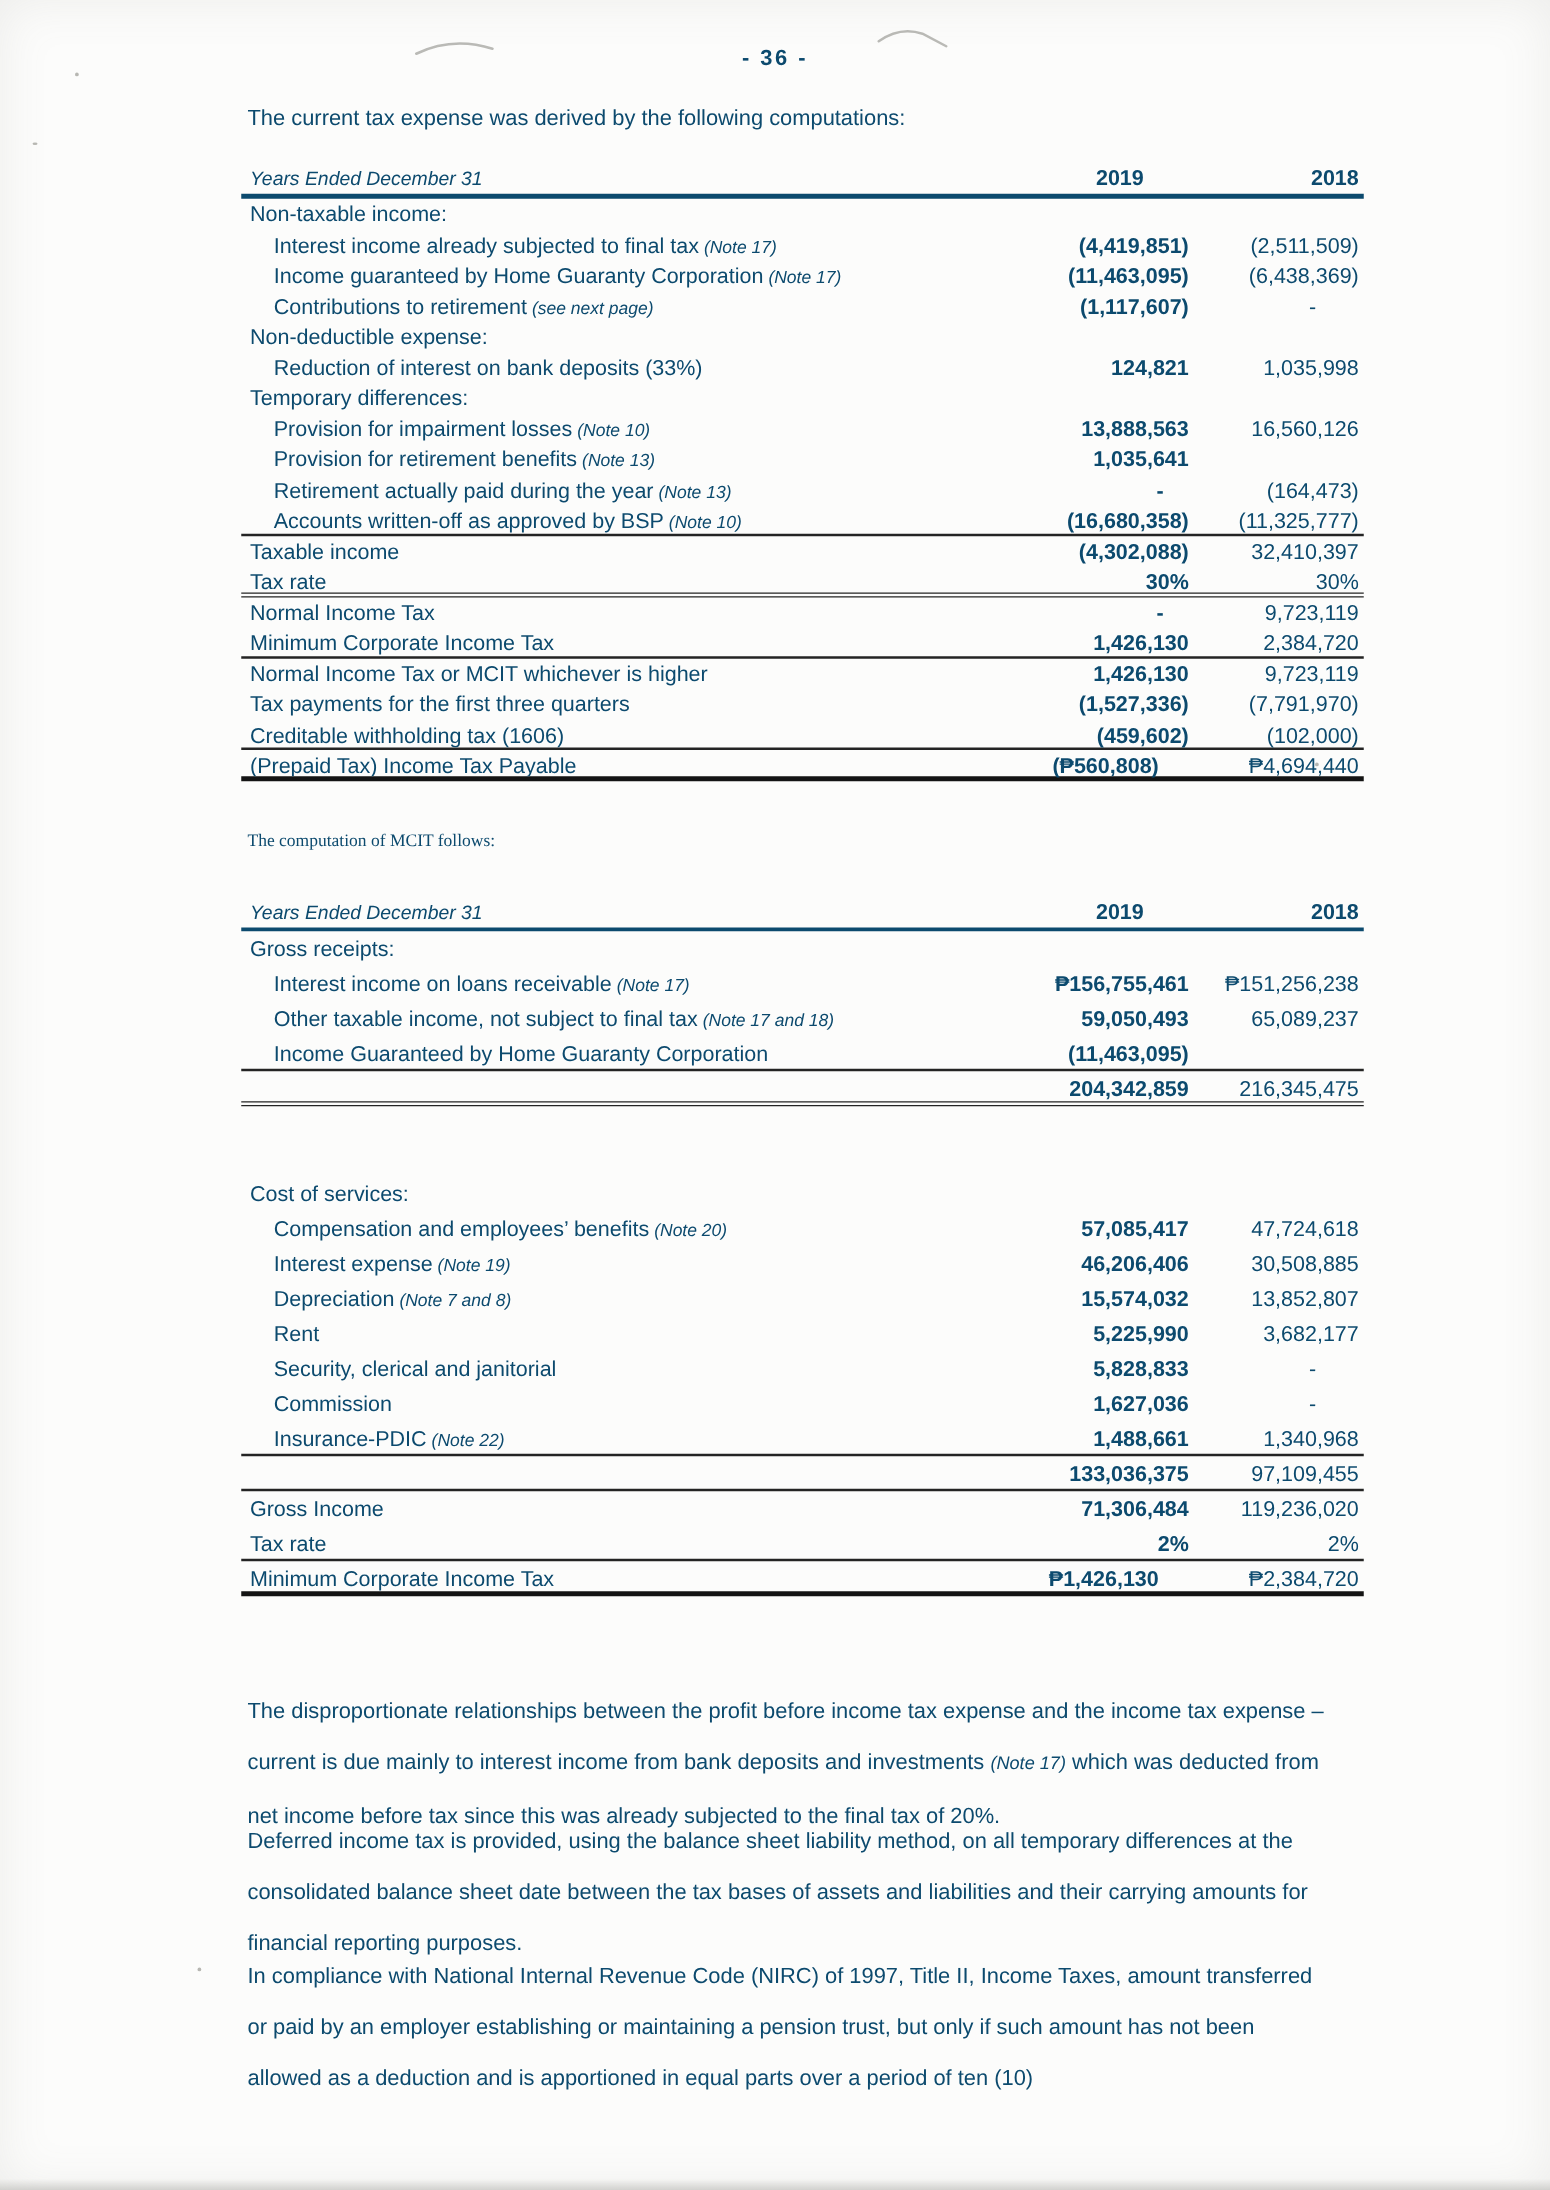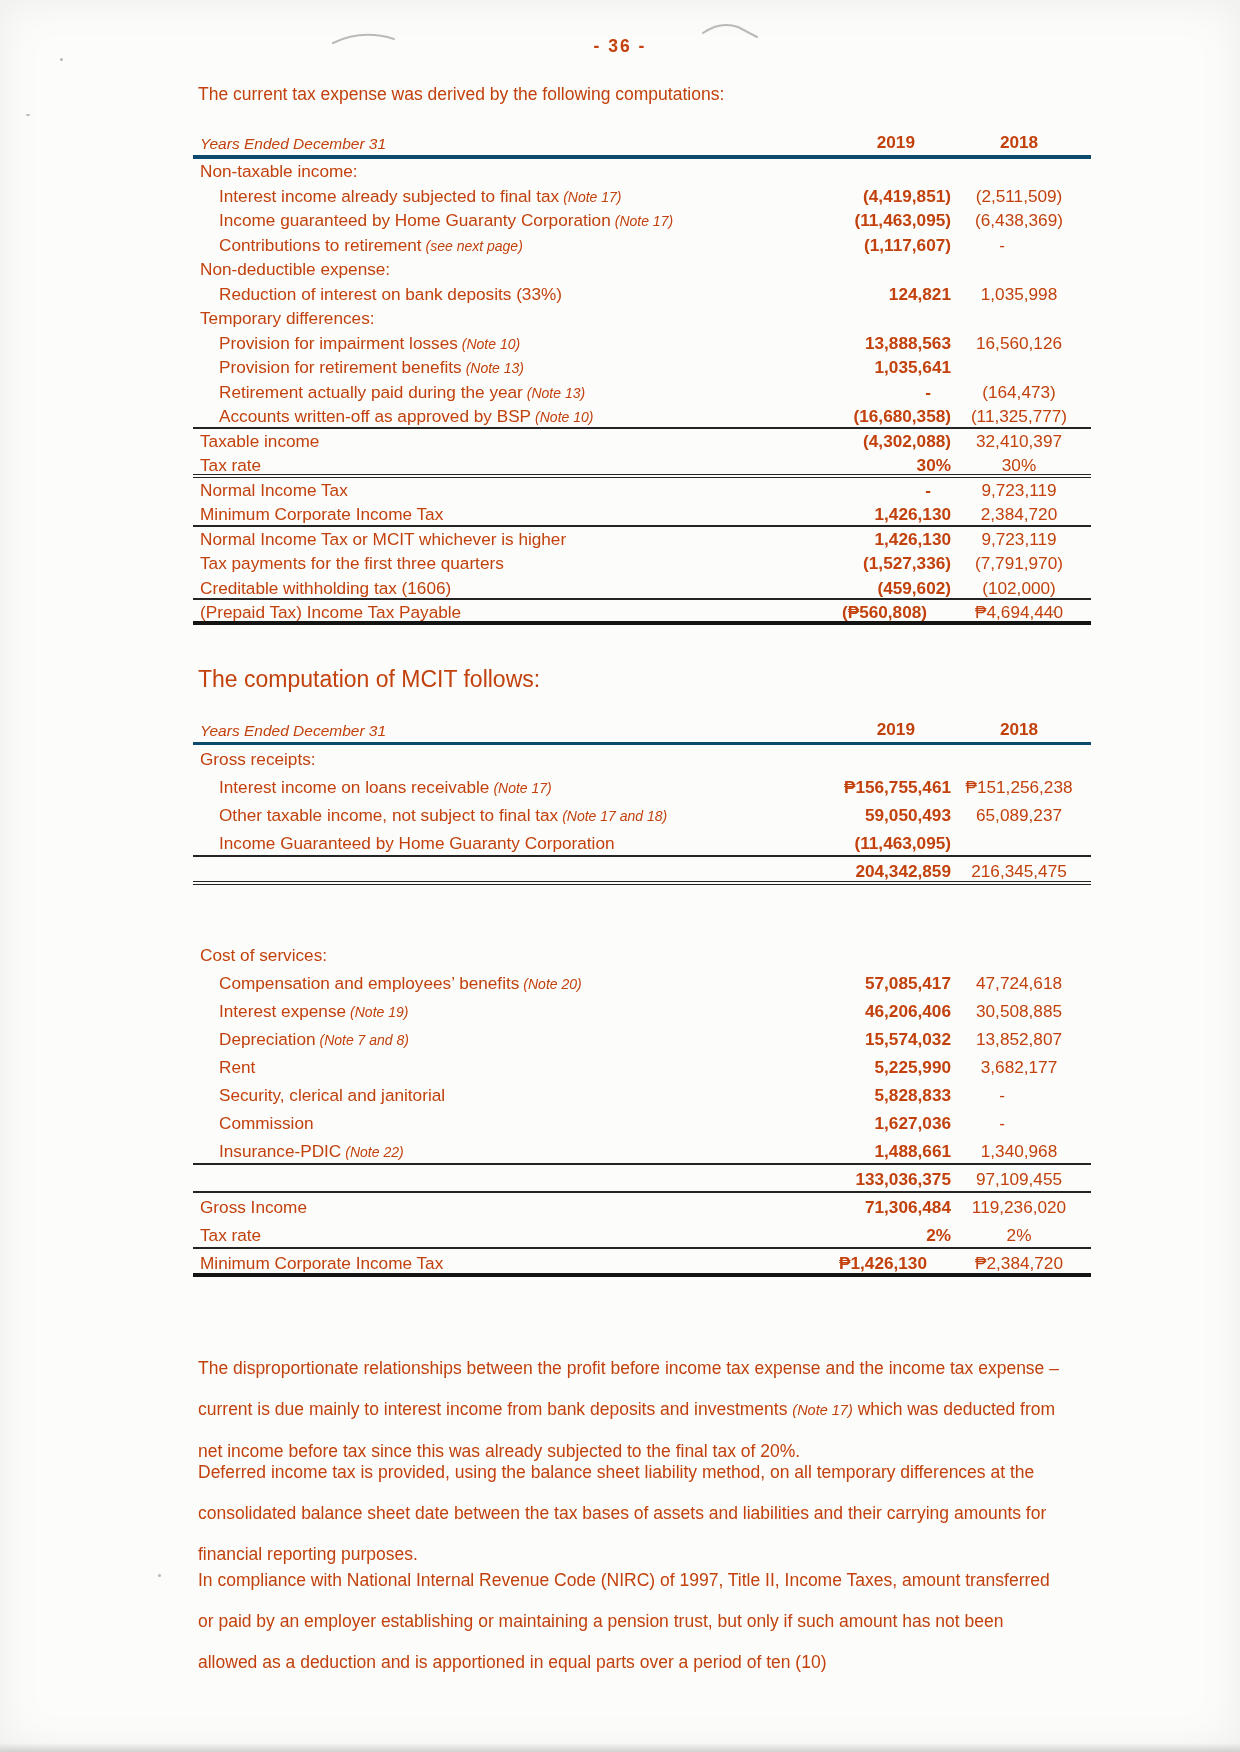--- a/index.html
+++ b/index.html
@@ -1,48 +1,48 @@
 <!DOCTYPE html>
 <html><head>
 <meta charset="utf-8">
 <style>
   html,body { margin:0; padding:0; background:#e9e9e7; }
   .page {
     position:relative; width:1240px; height:1752px; margin:0 auto;
     background:#fcfcfb; overflow:hidden;
     font-family:"Liberation Sans","DejaVu Sans",sans-serif;
-    color:#c2410c;
+    color:#0c4a6e;
     box-shadow: inset 0 0 40px rgba(120,120,115,0.12);
   }
   .pageno {
     position:absolute; top:36px; left:0; right:0; text-align:center;
     font-size:17.5px; font-weight:700; letter-spacing:2px;
   }
   .intro { position:absolute; left:198px; top:84px; font-size:17.5px; }
-  .mcit-intro { position:absolute; left:198px; top:666px; font-size:23px; }
+  .mcit-intro { position:absolute; left:198px; top:666px; font-size:14px;font-family:Liberation Serif, serif; }
 
   .tbl { position:absolute; left:193px; width:898px; font-size:17.2px; }
   .t1 { top:128px; }
   .t2 { top:714px; }
 
   .thead {
     display:flex; align-items:flex-end; height:31px; box-sizing:border-box;
     border-bottom:4px solid #0c4a6e; padding-bottom:2px;
   }
   .t2 .thead { border-bottom-width:3px; }
 
   .r { display:flex; height:24.5px; line-height:24.5px; box-sizing:border-box; }
   .t2 .r { height:28px; line-height:28px; }
 
   .lbl { flex:1; padding-left:7px; white-space:nowrap; overflow:hidden; }
   .i1 .lbl { padding-left:26px; }
 
   .v { text-align:right; white-space:nowrap; }
   .v19 { width:250px; }
-  .v18 { width:140px; padding-right:4px; box-sizing:border-box;text-align:center; }
+  .v18 { width:140px; padding-right:4px; box-sizing:border-box; }
   .b { font-weight:700; }
 
   .ital { font-style:italic; font-size:15.5px; font-weight:400; }
   .note { font-style:italic; font-size:14px; margin-left:4px; }
 
   .bb1 { border-bottom:2px solid #242424; }
   .bb2 { border-bottom:4px double #242424; }
   .bbT { border-bottom:4px solid #141414;gap:24px; }
   .gap { margin-bottom:56px; }
 

